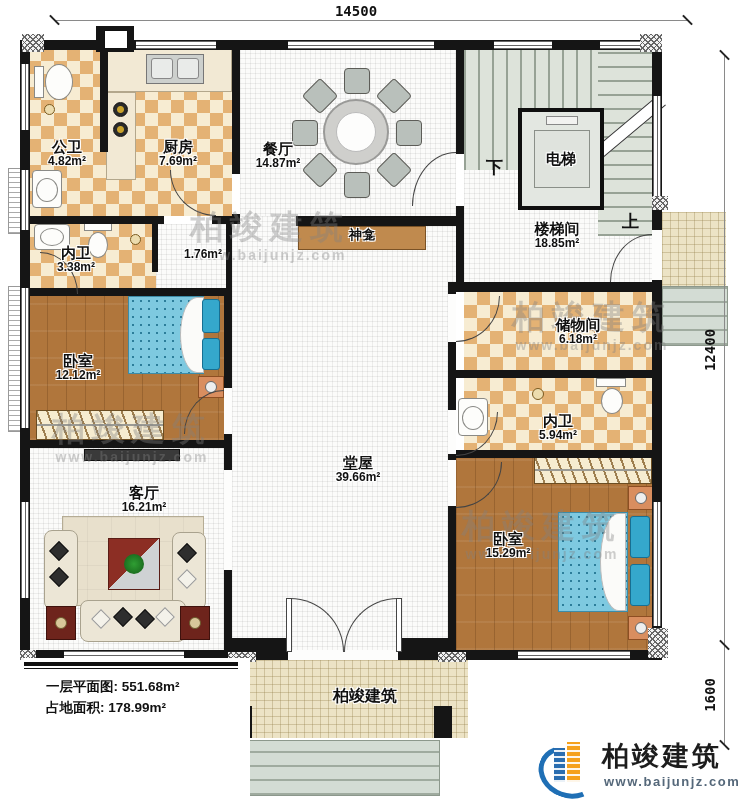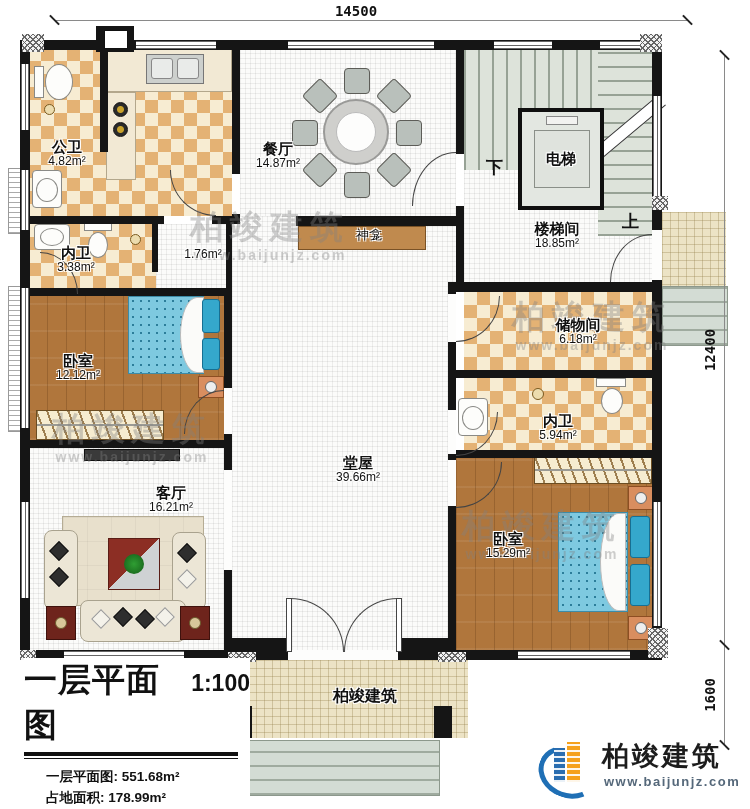--- a/index.html
+++ b/index.html
@@ -67,21 +67,21 @@
     background-image:linear-gradient(rgba(0,0,0,.04) 1px,transparent 1px),
                      linear-gradient(90deg,rgba(0,0,0,.04) 1px,transparent 1px);
     background-size:24px 24px;}
   .redtbl{background:#6e241c;border:1.5px solid #3f120d;}
   .chair{background:#b9c0bb;border:1.5px solid #5d5d58;border-radius:4px;z-index:2;}
   .shrine{background:#c08a4e;border:1.5px solid #7a5226;z-index:3;}
   
   .rlabel{position:absolute;width:90px;text-align:center;z-index:7;line-height:1.15;pointer-events:none;}
   .rname{font-size:15px;font-weight:bold;color:#101010;
     text-shadow:-1px -1px 0 #fff,1px -1px 0 #fff,-1px 1px 0 #fff,1px 1px 0 #fff;}
-  .rarea{font-size:12px;font-weight:normal;color:#101010;
+  .rarea{font-size:12px;font-weight:bold;color:#101010;
     text-shadow:-1px -1px 0 #fff,1px -1px 0 #fff,-1px 1px 0 #fff,1px 1px 0 #fff;}
   .stairlbl{position:absolute;z-index:7;font-size:17px;font-weight:bold;color:#111;}
   
   .dimline{background:#8a8a8a;z-index:5;}
   .tick{width:13px;height:2px;background:#222;transform:rotate(45deg);z-index:5;}
   .dimtxt{position:absolute;z-index:5;font-family:"DejaVu Sans Mono","Liberation Mono",monospace;
     font-size:14px;font-weight:bold;color:#111;text-align:center;}
   .vdim{transform:rotate(-90deg);}
   
   .wm{position:absolute;z-index:6;width:260px;text-align:center;color:rgba(128,128,128,.38);
@@ -302,36 +302,40 @@
   </div>
   <div class="wm" style="left:412px;top:505px;">
     <div class="wmbrand">柏竣建筑</div>
     <div class="wmurl">www.baijunjz.com</div>
   </div>
 
   <div class="rlabel" style="left:22px;top:138px;">
     <div class="rname">公卫</div>
     <div class="rarea">4.82m²</div>
   </div>
+  <div class="rlabel" style="left:133px;top:138px;">
+    <div class="rname">厨房</div>
+    <div class="rarea">7.69m²</div>
+  </div>
   <div class="rlabel" style="left:233px;top:140px;">
     <div class="rname">餐厅</div>
     <div class="rarea">14.87m²</div>
   </div>
   <div class="rlabel" style="left:516px;top:150px;">
     <div class="rname">电梯</div>
   </div>
   <div class="rlabel" style="left:512px;top:220px;">
     <div class="rname">楼梯间</div>
     <div class="rarea">18.85m²</div>
   </div>
   <div class="rlabel" style="left:31px;top:244px;">
     <div class="rname">内卫</div>
     <div class="rarea">3.38m²</div>
   </div>
-  <div class="rlabel" style="left:324px;top:228px;">
+  <div class="rlabel" style="left:317px;top:228px;">
     <div class="rarea" style="font-size:13px;">神龛</div>
   </div>
   <div class="rlabel" style="left:158px;top:248px;">
     <div class="rarea">1.76m²</div>
   </div>
   <div class="rlabel" style="left:533px;top:316px;">
     <div class="rname">储物间</div>
     <div class="rarea">6.18m²</div>
   </div>
   <div class="rlabel" style="left:33px;top:352px;">
@@ -339,39 +343,35 @@
     <div class="rarea">12.12m²</div>
   </div>
   <div class="rlabel" style="left:513px;top:412px;">
     <div class="rname">内卫</div>
     <div class="rarea">5.94m²</div>
   </div>
   <div class="rlabel" style="left:313px;top:454px;">
     <div class="rname">堂屋</div>
     <div class="rarea">39.66m²</div>
   </div>
-  <div class="rlabel" style="left:118px;top:484px;padding-left:8px;">
+  <div class="rlabel" style="left:91px;top:484px;padding-left:8px;">
     <div class="rname">客厅</div>
     <div class="rarea">16.21m²</div>
   </div>
   <div class="rlabel" style="left:463px;top:530px;">
     <div class="rname">卧室</div>
     <div class="rarea">15.29m²</div>
   </div>
   <div class="rlabel" style="left:305px;top:687px;width:120px;">
     <div class="rname" style="font-size:16px;">柏竣建筑</div>
   </div>
   <div class="stairlbl" style="left:486px;top:156px;">下</div>
   <div class="stairlbl" style="left:622px;top:210px;">上</div>
 
   <div class="abs" style="left:24px;top:658px;width:226px;height:148px;z-index:8;background:#fff;">
-    <div style="display:flex;align-items:baseline;">
-      <span class="title-cn">一层平面图</span>
-      <span class="title-scale">1:100</span>
-    </div>
     <div style="width:214px;height:4px;background:#111;margin-top:4px;"></div>
     <div style="width:214px;height:1px;background:#111;margin-top:2px;"></div>
     <div style="margin:7px 0 0 22px;">
       <div class="infoline">一层平面图: 551.68m²</div>
       <div class="infoline">占地面积: 178.99m²</div>
 
     </div>
   </div>
 
   <div class="abs" style="left:536px;top:732px;width:210px;height:70px;z-index:8;">

